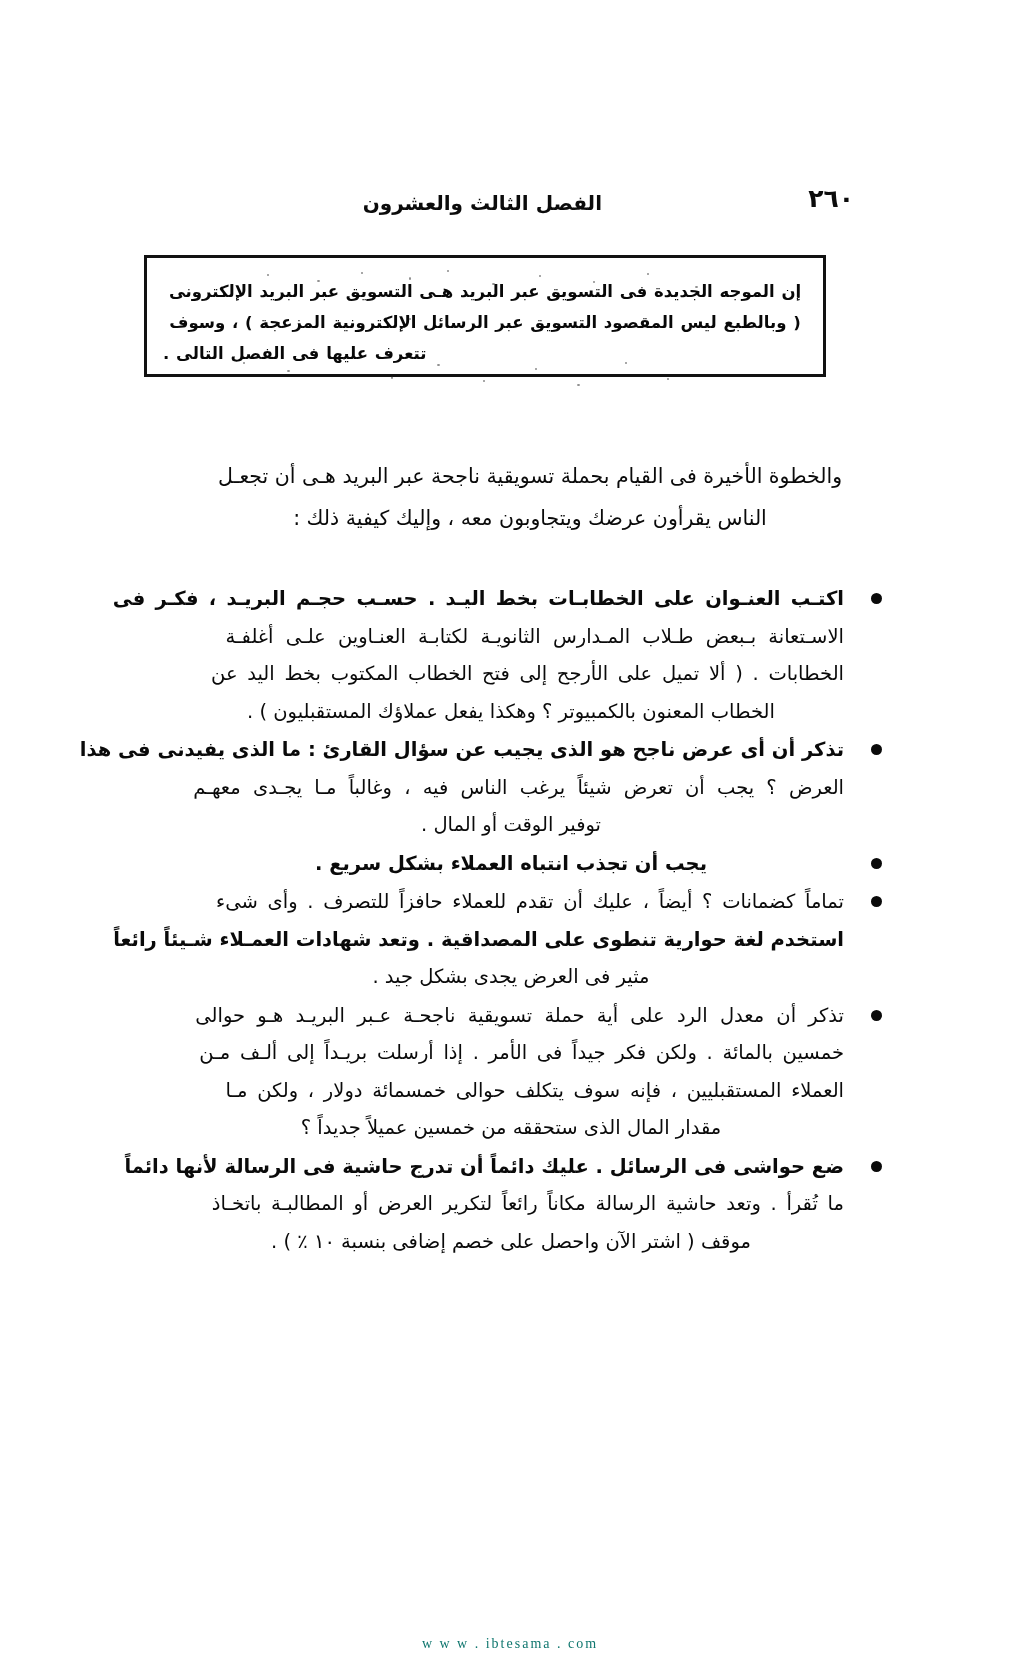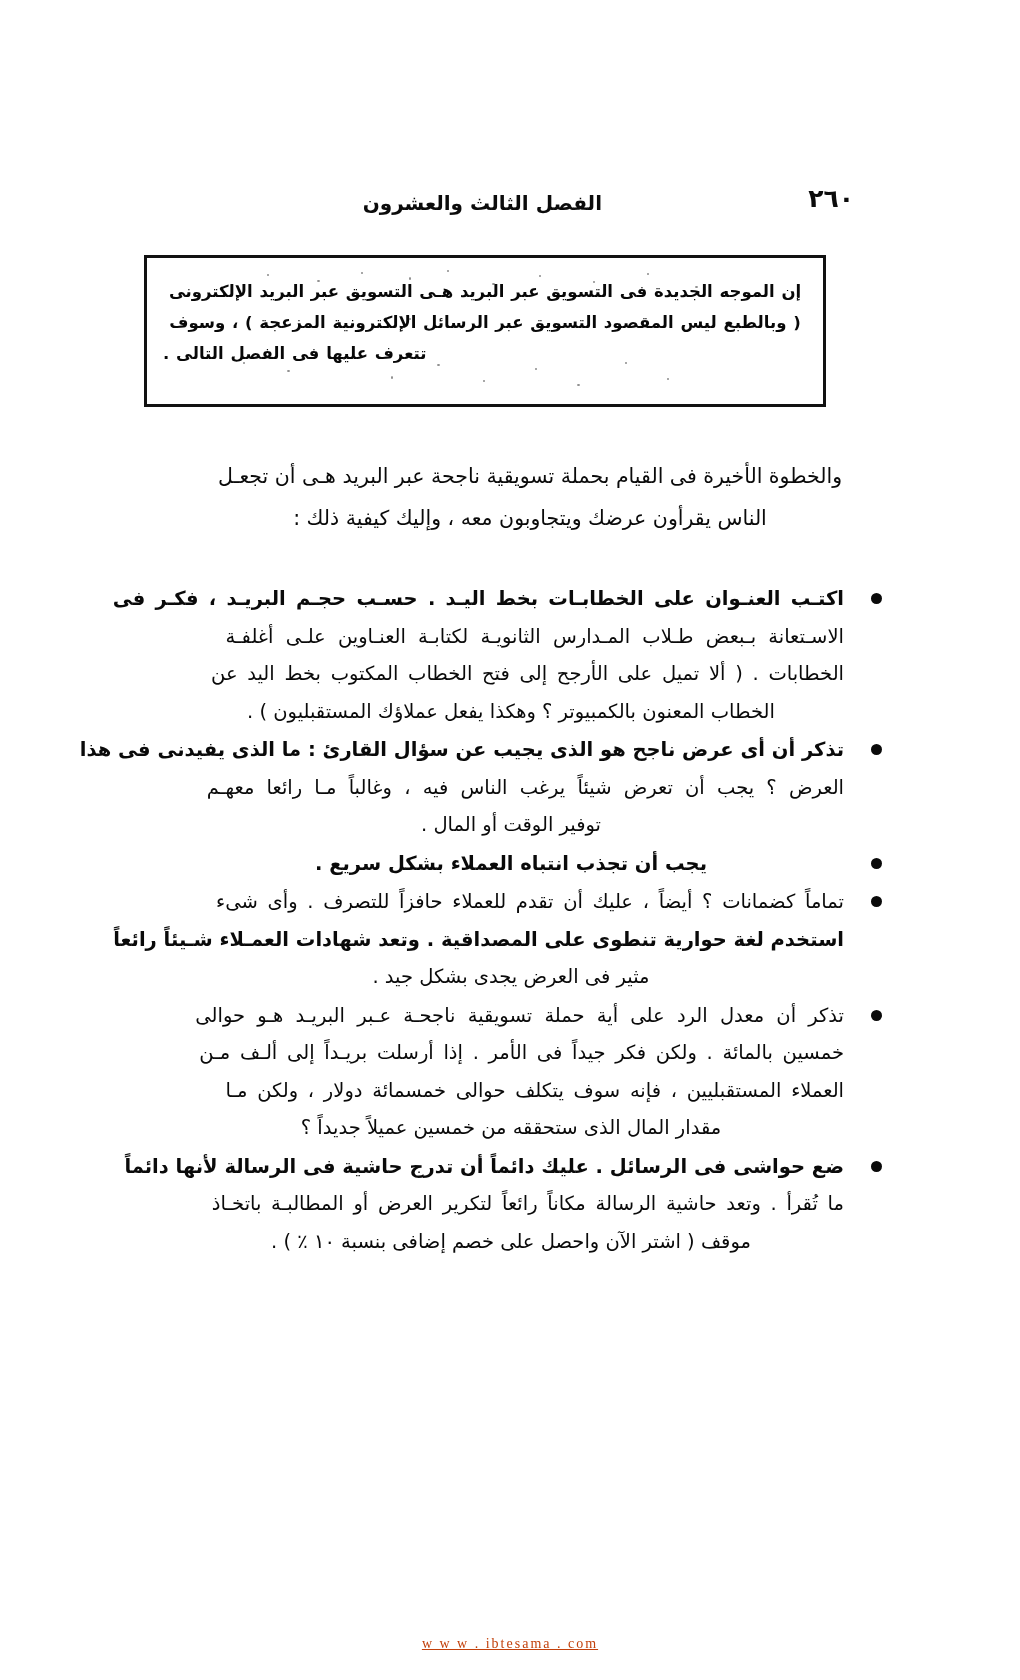--- a/index.html
+++ b/index.html
@@ -56,21 +56,21 @@
     line-height: 34px;
     white-space: nowrap;
   }
 
   
   .callout-box {
     position: absolute;
     top: 255px;
     right: 194px;
     width: 682px;
-    height: 152px;
+    height: 122px;
     border: 3px solid #111111;
     box-sizing: border-box;
     background: #ffffff;
   }
 
   .callout-inner {
     direction: rtl;
     text-align: center;
     padding: 18px 16px 0 16px;
     font-size: 16.5px;
@@ -277,21 +277,21 @@
         <span class="ln stretch2">الاسـتعانة بـبعض طـلاب المـدارس الثانويـة لكتابـة العنـاوين علـى أغلفـة</span>
         <span class="ln stretch">الخطابات .  ( ألا تميل على الأرجح إلى فتح الخطاب المكتوب بخط اليد عن</span>
         <span class="ln tail">الخطاب المعنون بالكمبيوتر ؟ وهكذا يفعل عملاؤك المستقبليون ) .</span>
       </span>
     </div>
 
     <div class="bullet-item b2">
       <span class="bullet-dot"></span>
       <span class="bullet-text">
         <span class="ln bold">تذكر أن أى عرض ناجح هو الذى يجيب عن سؤال القارئ : ما الذى يفيدنى فى هذا</span>
-        <span class="ln stretch2">العرض ؟ يجب أن تعرض شيئاً يرغب الناس فيه ، وغالباً مـا رائعا معهـم</span>
+        <span class="ln stretch2">العرض ؟ يجب أن تعرض شيئاً يرغب الناس فيه ، وغالباً مـا يجـدى معهـم</span>
         <span class="ln tail">توفير الوقت أو المال .</span>
       </span>
     </div>
 
     <div class="bullet-item b3">
       <span class="bullet-dot"></span>
       <span class="bullet-text">
         <span class="ln bold center">يجب أن تجذب انتباه العملاء بشكل سريع .</span>
       </span>
     </div>
@@ -319,15 +319,15 @@
       <span class="bullet-dot"></span>
       <span class="bullet-text">
         <span class="ln bold">ضع حواشى فى الرسائل . عليك دائماً أن تدرج حاشية فى الرسالة لأنها دائماً</span>
         <span class="ln stretch">ما تُقرأ . وتعد حاشية الرسالة مكاناً رائعاً لتكرير العرض أو المطالبـة باتخـاذ</span>
         <span class="ln tail">موقف ( اشتر الآن واحصل على خصم إضافى بنسبة ١٠ ٪ ) .</span>
       </span>
     </div>
 
   </div>
 
-  <div class="footer-watermark" style="color: #c2410c; text-decoration: underline;">w w w . ibtesama . com</div>
+  <div class="footer-watermark" style="color: #0f766e;">w w w . ibtesama . com</div>
 
 </div>
 
 </body></html>

